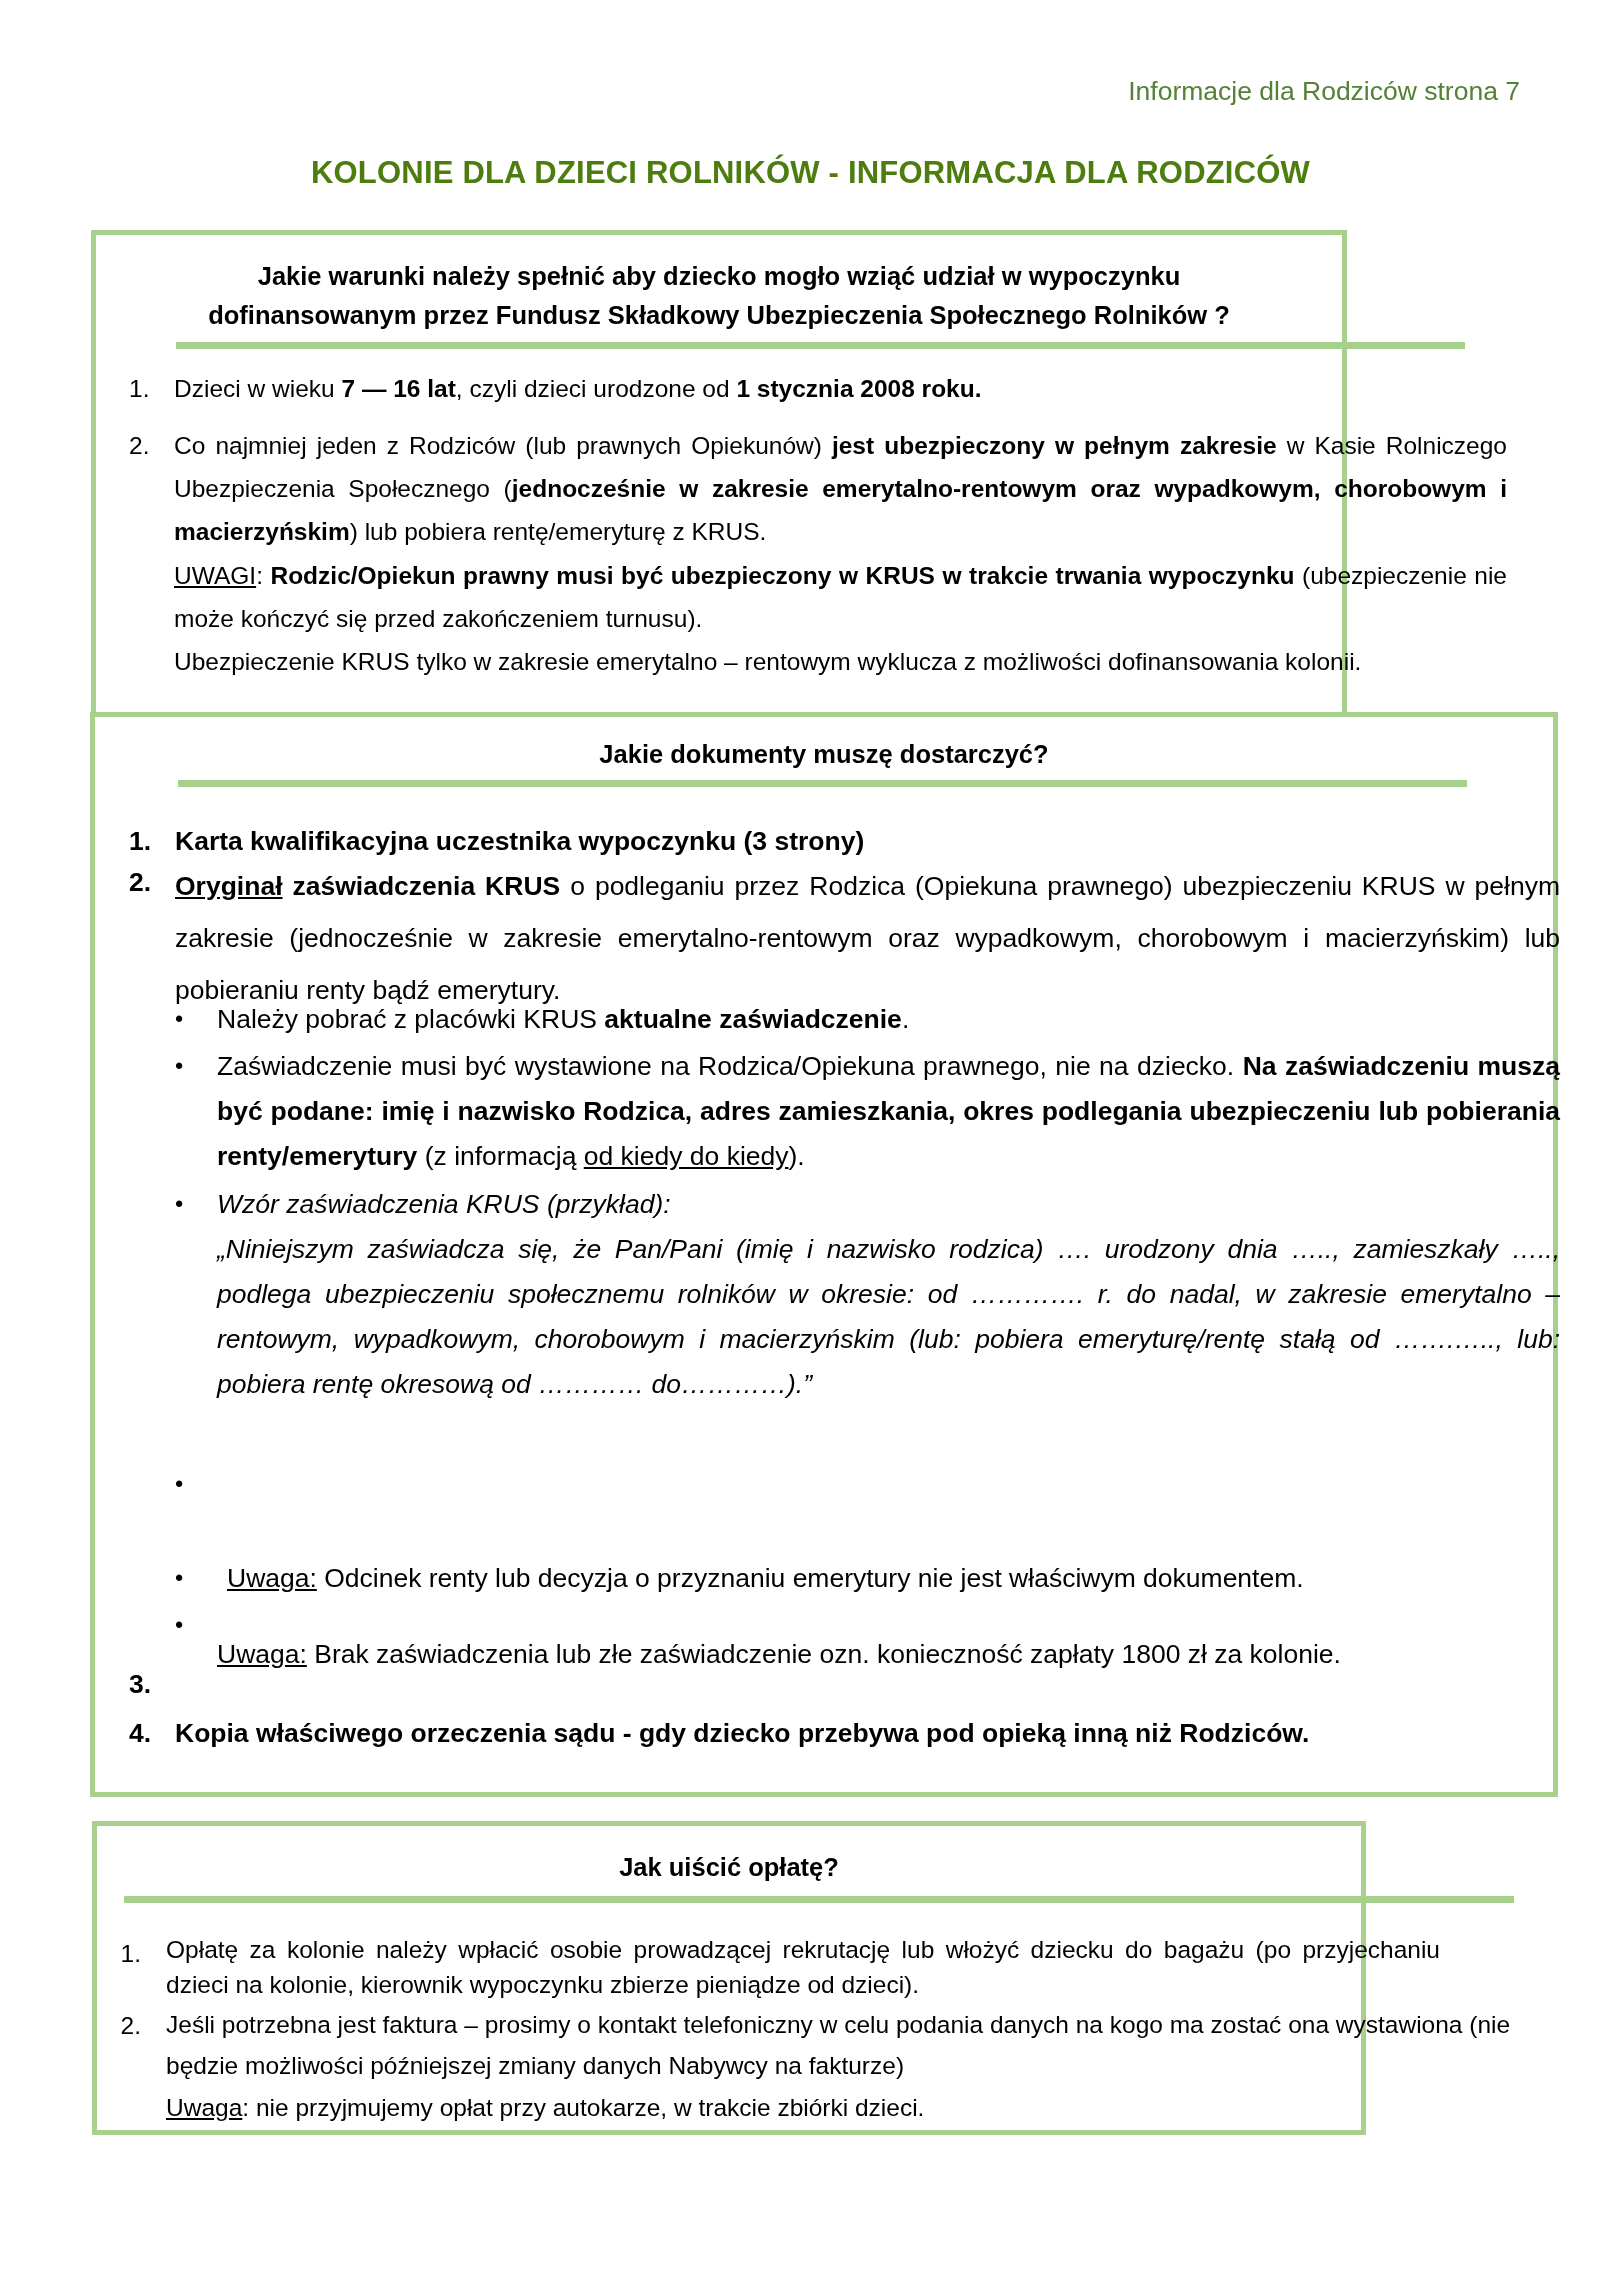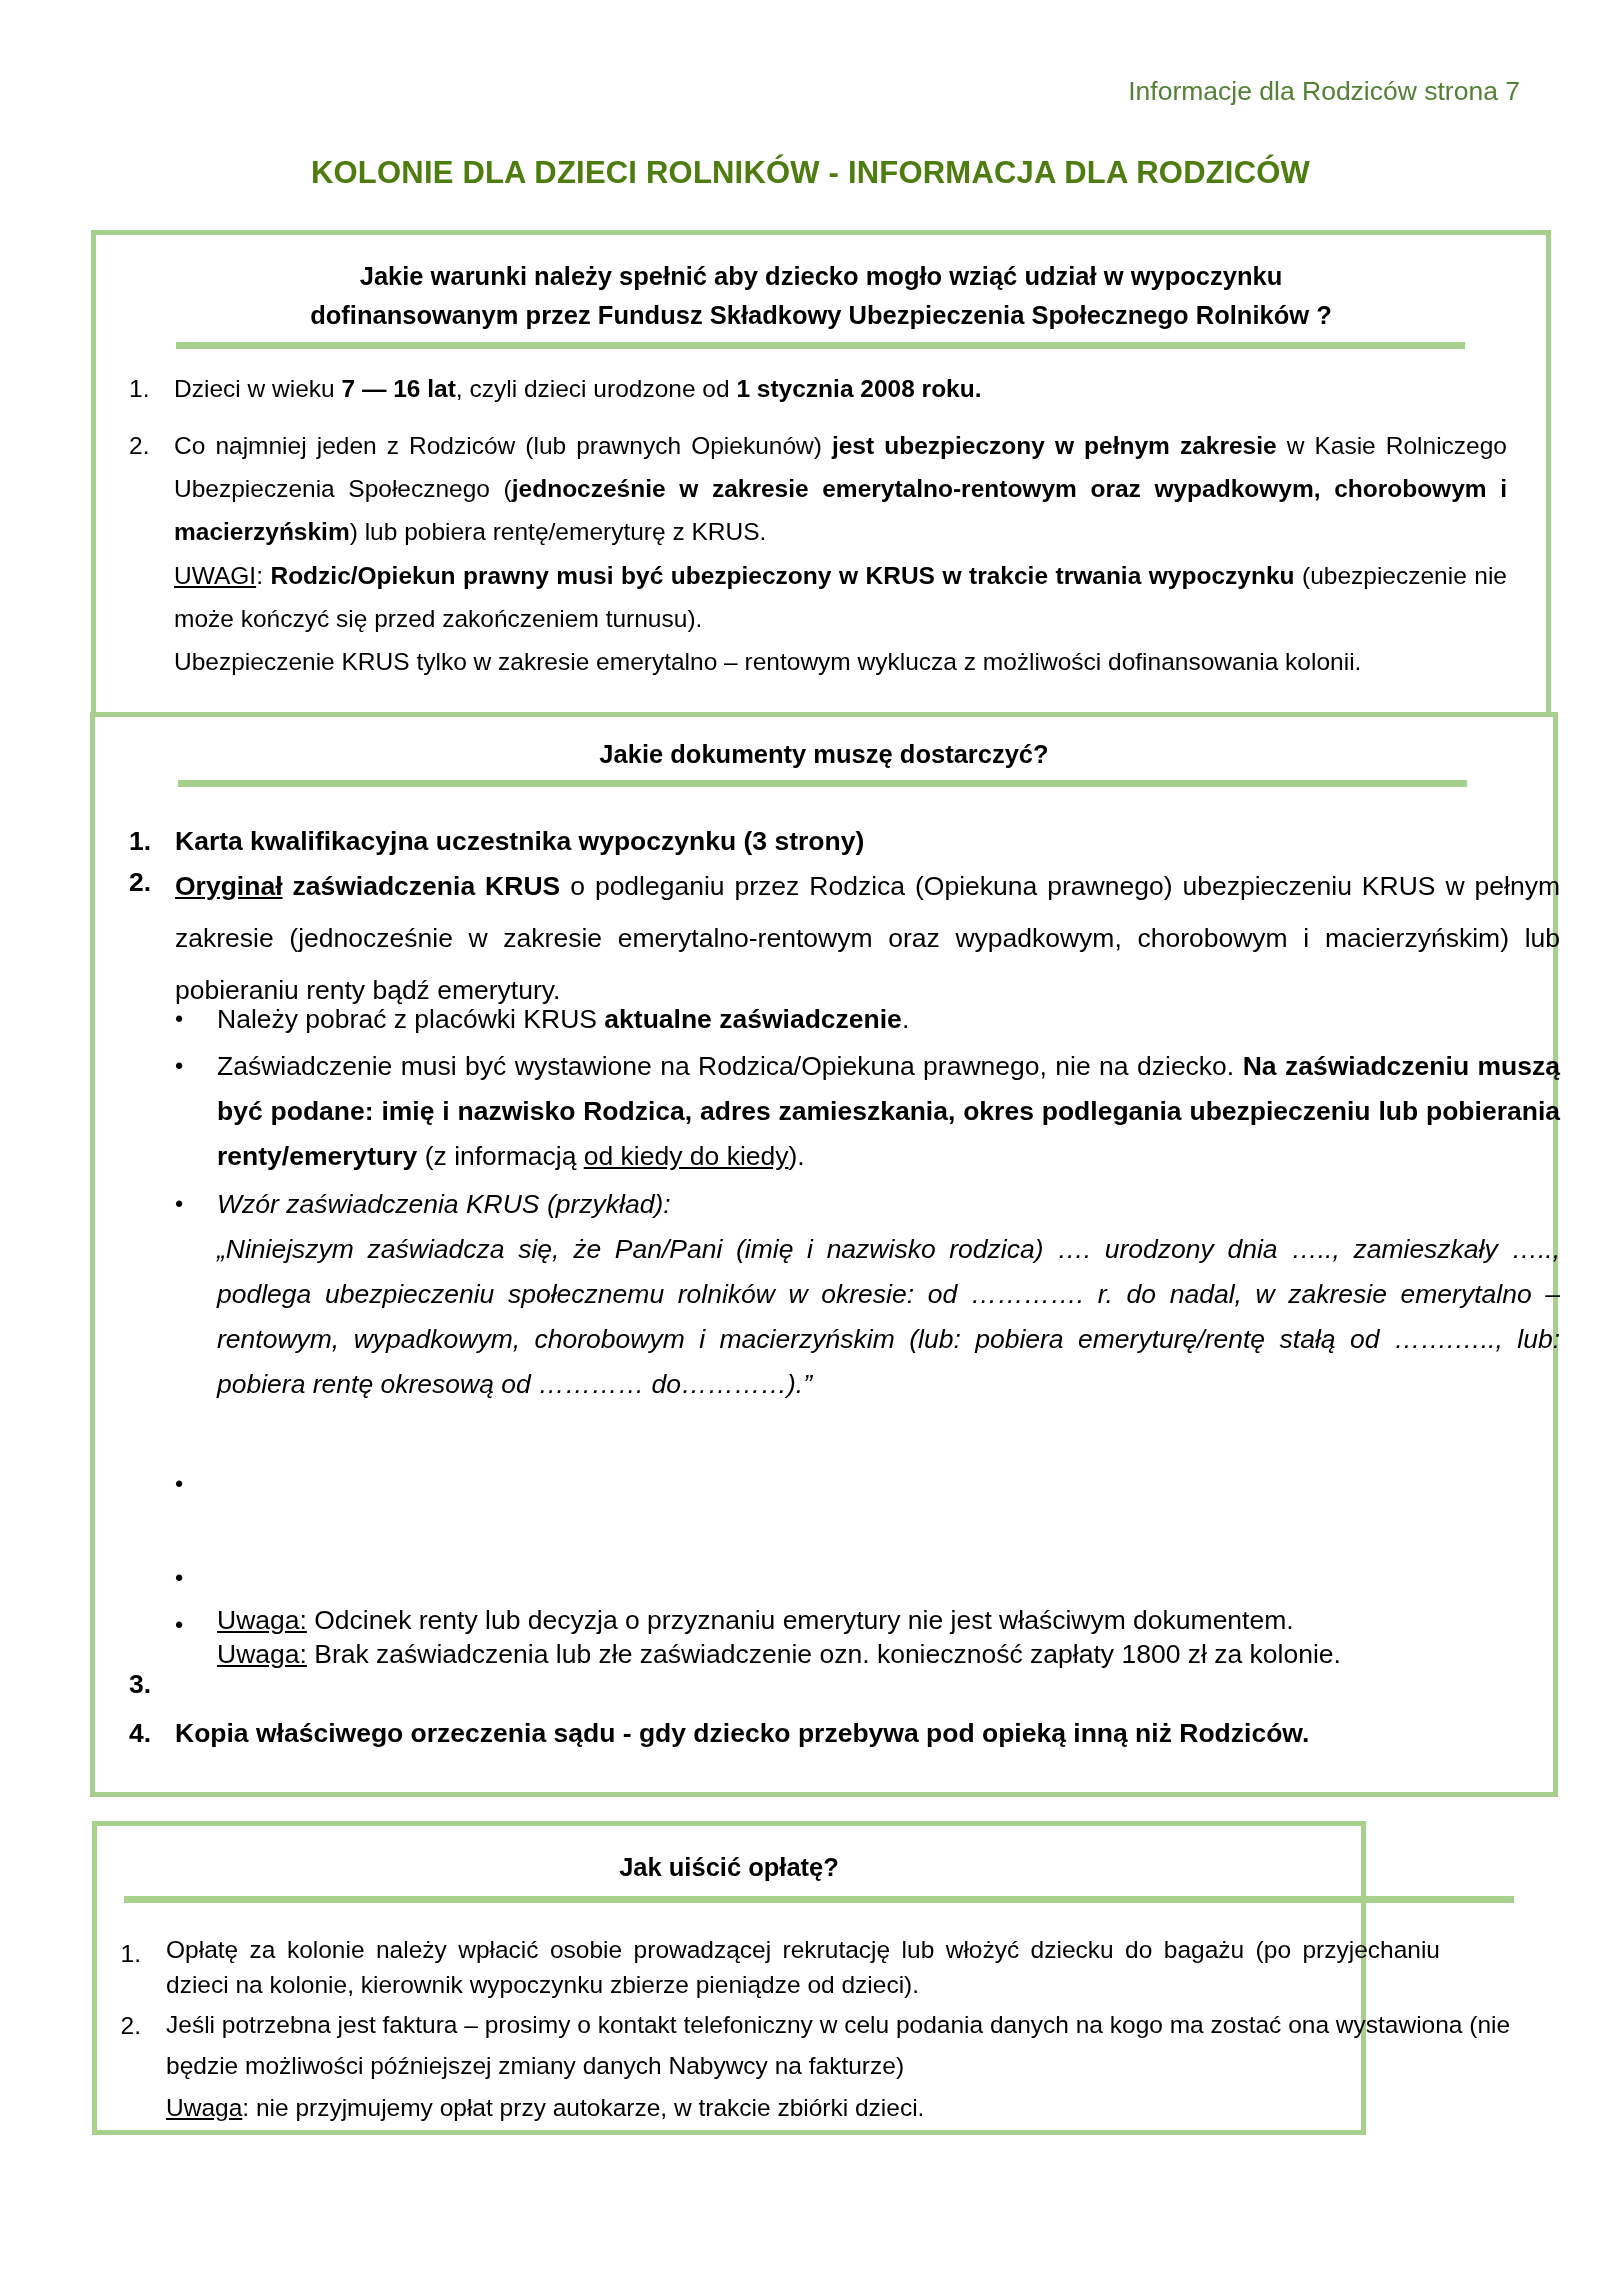--- a/index.html
+++ b/index.html
@@ -3,21 +3,21 @@
 <meta charset="utf-8">
 <style>
   html, body { margin: 0; padding: 0; background: #ffffff; }
   body { width: 1621px; height: 2293px; position: relative; overflow: hidden;
          font-family: "Liberation Sans", sans-serif; color: #000; }
   .page-header { position: absolute; top: 76px; right: 101px; font-size: 26.5px; color: #538135;
                  font-family: "Liberation Sans", sans-serif; }
   .main-title { position: absolute; top: 155px; left: 0; width: 1621px; text-align: center;
                 font-size: 31px; font-weight: bold; color: #4d7c0f; letter-spacing: 0.2px; }
   .box { position: absolute; border: 5.9px solid #a8d08d; box-sizing: border-box; background: #fff; }
-  #box1 { left: 91px; top: 230px; width: 1460px; height: 492px; }
+  #box1 { left: 91px; top: 230px; width: 1256px; height: 492px; }
   #box2 { left: 90px; top: 712px; width: 1468px; height: 1085px; }
   #box3 { left: 92px; top: 1821px; width: 1274px; height: 314px; }
   .heading { position: absolute; left: 0; width: 100%; text-align: center; font-weight: bold;
              font-size: 25.5px; line-height: 39px; }
   .rule { position: absolute; height: 6.9px; background: #a8d08d; }
   .txt { position: absolute; font-size: 24.5px; line-height: 43px; }
   .just { text-align: justify; text-align-last: left; }
   .num { position: absolute; font-size: 24.5px; line-height: 43px; }
   .bullet { position: absolute; font-size: 23.5px; line-height: 45px; }
   .b { font-weight: bold; }
@@ -74,21 +74,21 @@
     <span>Zaświadczenie musi być wystawione na Rodzica/Opiekuna prawnego, nie na dziecko. </span><span class="b">Na zaświadczeniu muszą być podane: imię i nazwisko Rodzica, adres zamieszkania, okres podlegania ubezpieczeniu lub pobierania renty/emerytury</span><span> (z informacją </span><span class="u">od kiedy do kiedy</span><span>).</span>
   </div>
 
   <div class="bullet" style="left:80px; top:465px;">•</div>
   <div class="txt i bigtxt" style="left:122px; top:465px; width:1343px;">Wzór zaświadczenia KRUS (przykład):</div>
   <div class="txt i just bigtxt" style="left:122px; top:510px; width:1343px;">„Niniejszym zaświadcza się, że Pan/Pani (imię i nazwisko rodzica) …. urodzony dnia ….., zamieszkały ….., podlega ubezpieczeniu społecznemu rolników w okresie:   od …………. r.  do nadal, w zakresie emerytalno – rentowym, wypadkowym, chorobowym i macierzyńskim (lub: pobiera emeryturę/rentę stałą od …….….., lub: pobiera rentę okresową od ………… do…………).”</div>
 
   <div class="bullet" style="left:80px; top:745px;">•</div>
 
   <div class="bullet" style="left:80px; top:839px;">•</div>
-  <div class="txt bigtxt" style="left:122px; top:839px; width:1343px;margin-top:42px;">
+  <div class="txt bigtxt" style="left:132px; top:839px; width:1343px;">
     <span class="u">Uwaga:</span><span> Odcinek renty lub decyzja o przyznaniu emerytury nie jest właściwym dokumentem.</span>
   </div>
 
   <div class="bullet" style="left:80px; top:886px;">•</div>
   <div class="txt bigtxt" style="left:122px; top:886px; width:1343px;margin-top:29px;">
     <span class="u">Uwaga:</span><span> Brak zaświadczenia lub złe zaświadczenie ozn. konieczność zapłaty 1800 zł za kolonie.</span>
   </div>
 
   <div class="num b bigtxt" style="left:34px; top:945px;">3.</div>
 

